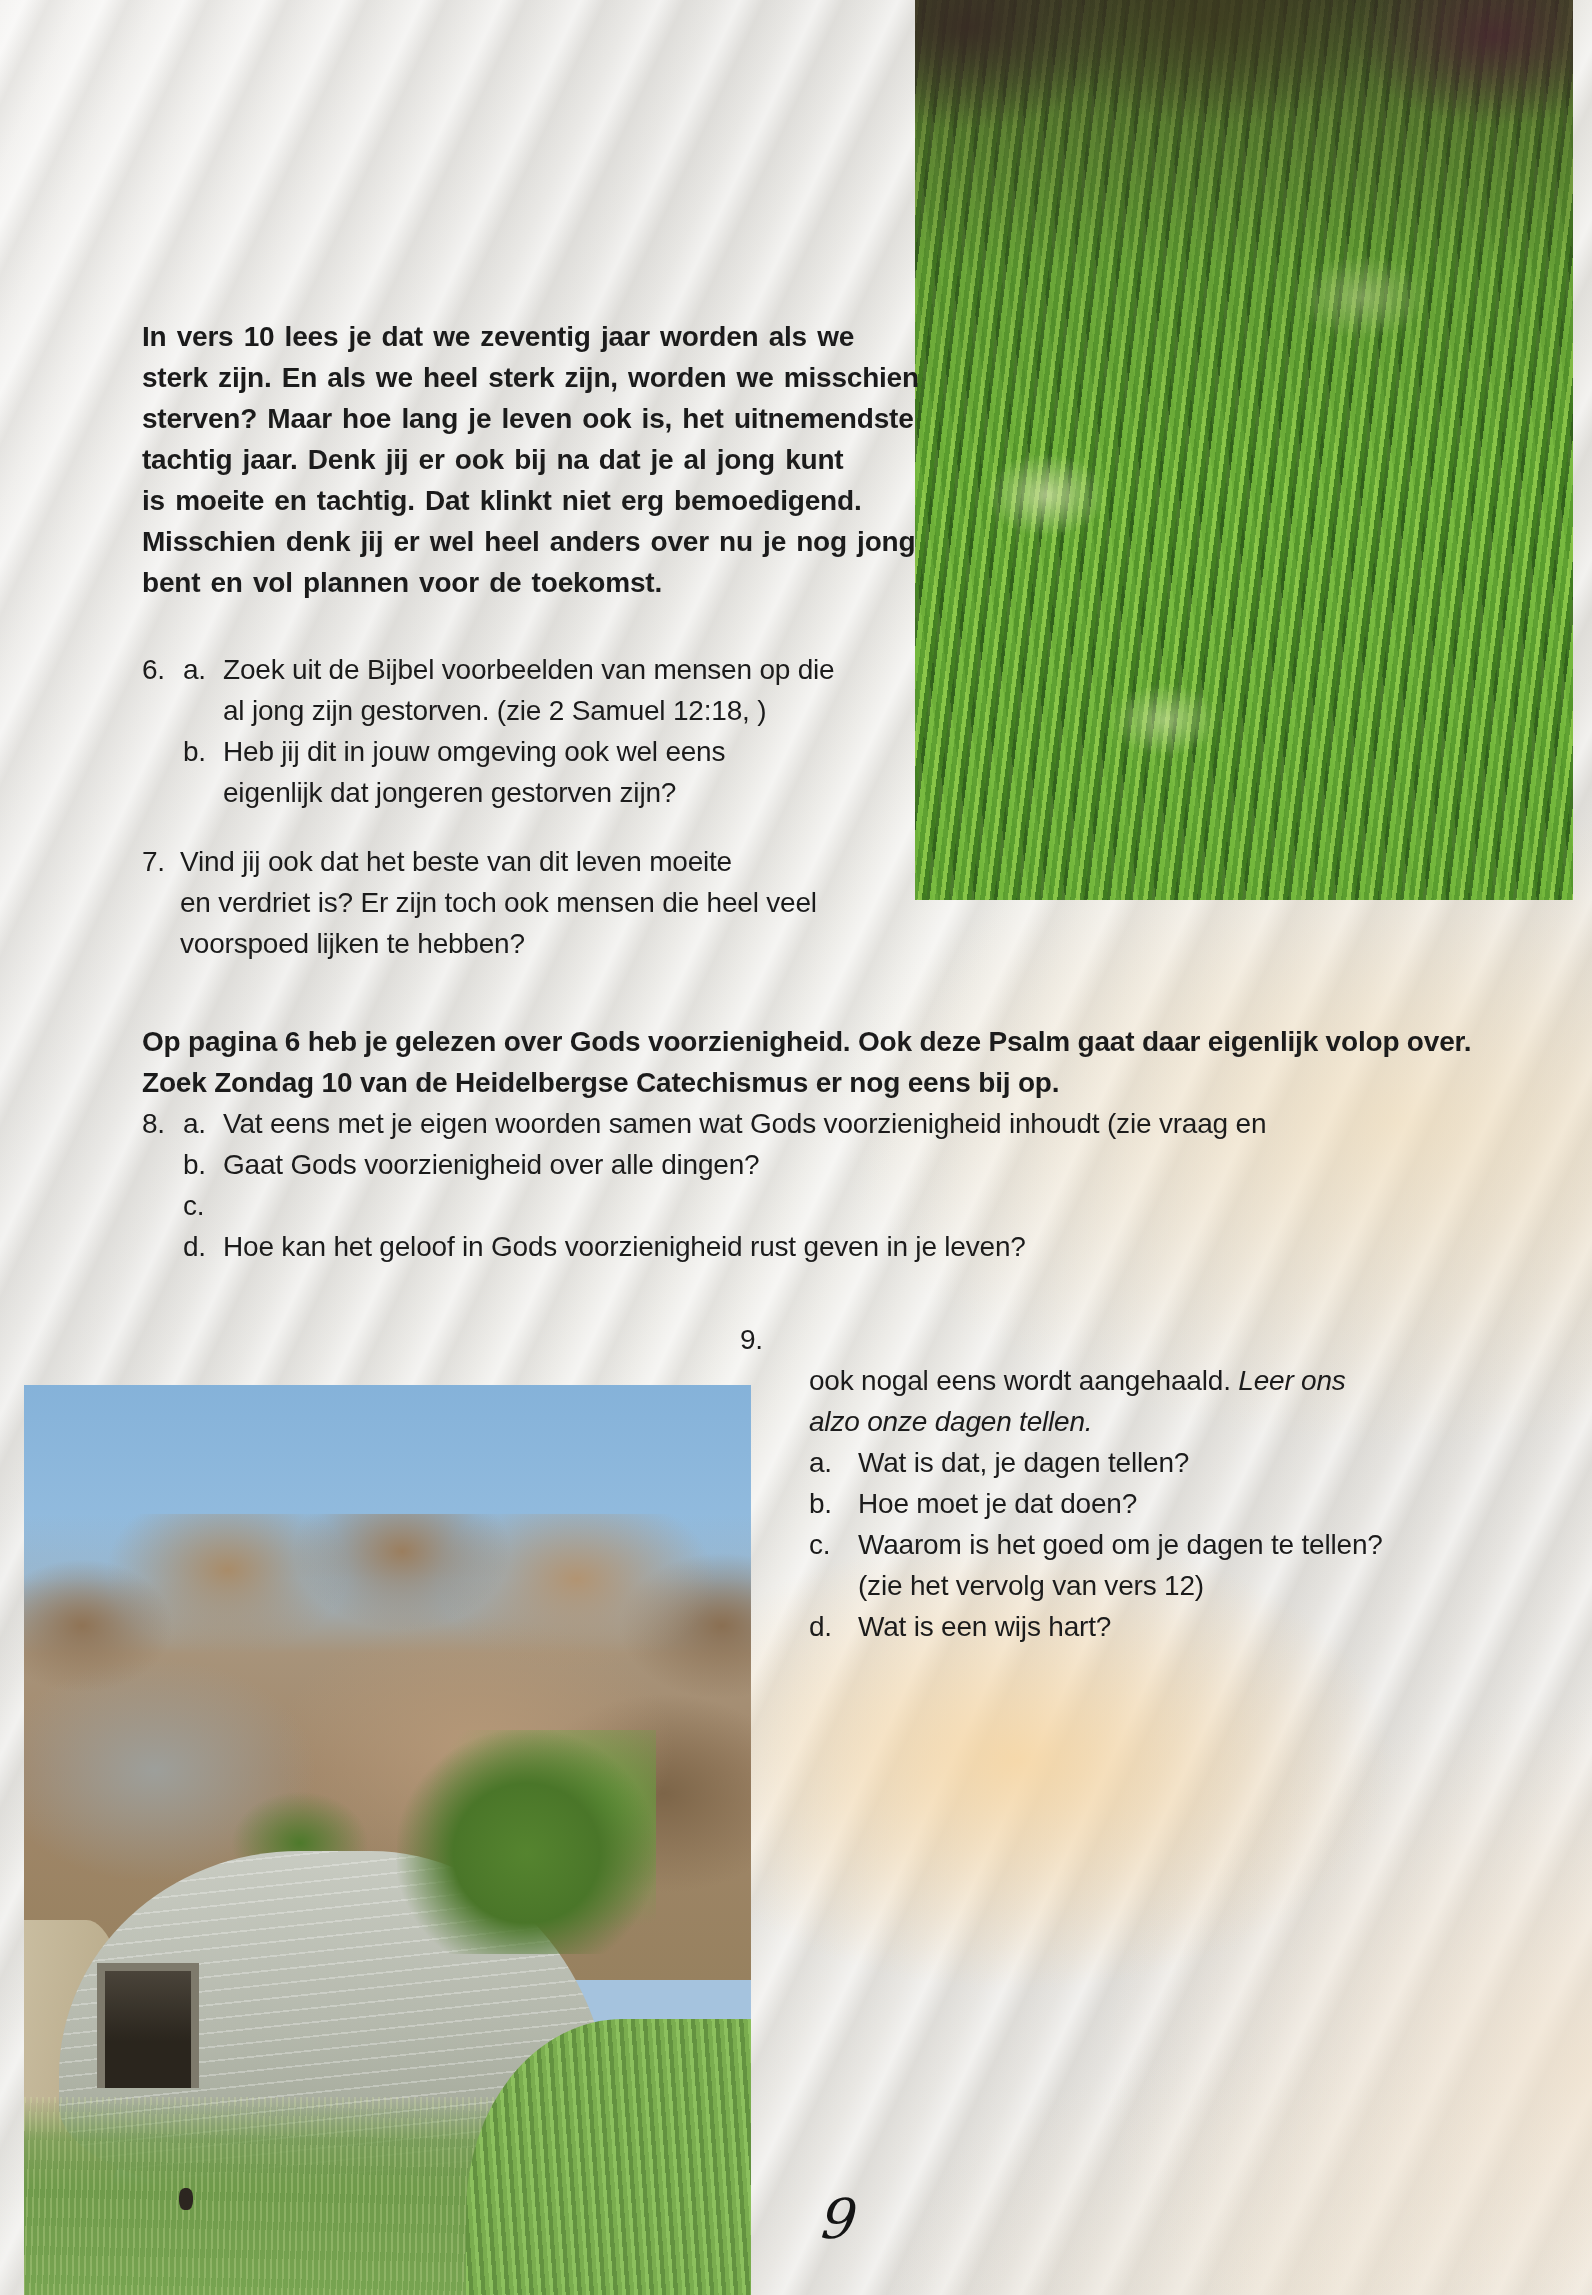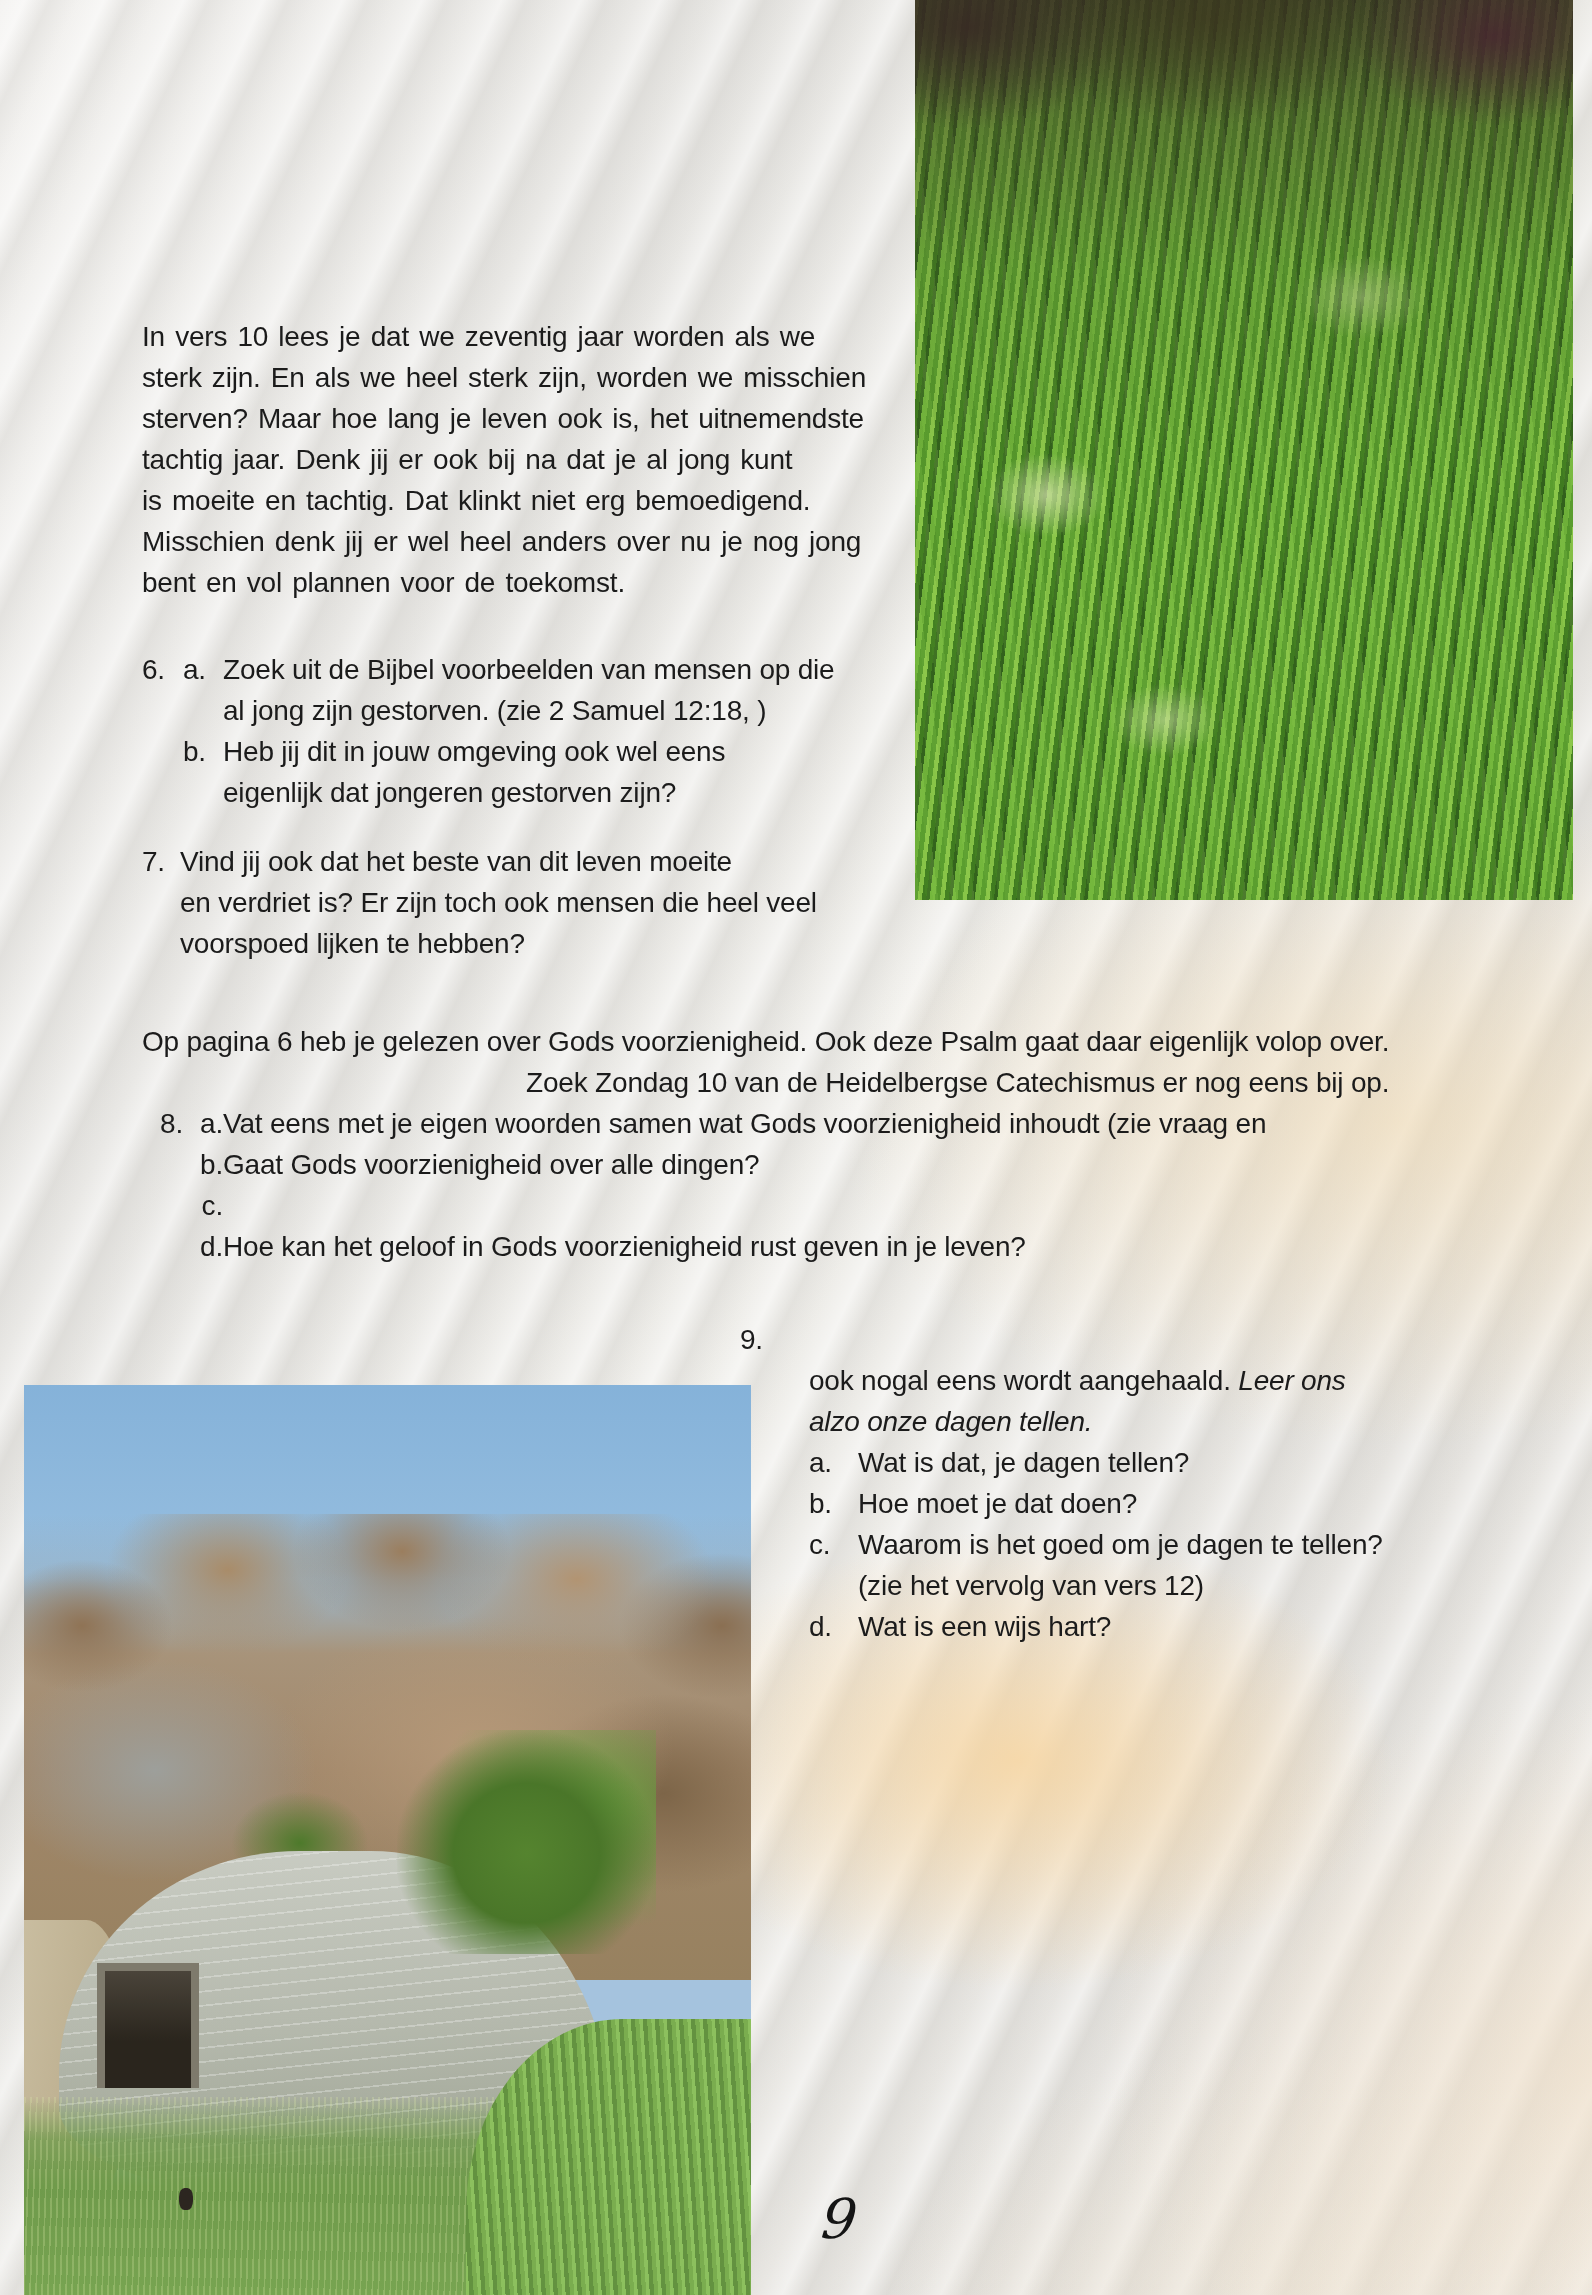--- a/index.html
+++ b/index.html
@@ -9,21 +9,21 @@
     background-color:#e9e7e4;
     background-image:
       radial-gradient(ellipse 535px 328px at 1018px 1760px, rgba(247,213,160,0.85), rgba(247,213,160,0) 70%),
       radial-gradient(ellipse 777px 449px at 1398px 1122px, rgba(243,221,182,0.60), rgba(243,221,182,0) 72%),
       radial-gradient(ellipse 690px 518px at 1592px 2071px, rgba(241,224,200,0.65), rgba(241,224,200,0) 72%),
       radial-gradient(ellipse 604px 362px at 1294px 2295px, rgba(238,226,206,0.50), rgba(238,226,206,0) 70%),
       repeating-linear-gradient(115deg, rgba(255,255,255,0) 0px, rgba(255,255,255,0.45) 22.4px, rgba(198,196,191,0.28) 45px, rgba(255,255,255,0) 72px),
       linear-gradient(115deg,#f4f3f1 0%,#e7e6e3 28%,#efeeea 52%,#e5e3df 78%,#eceae6 100%);
   }
   .textblock{position:absolute;font-size:28px;line-height:41px;letter-spacing:-0.2px;}
-  .line{white-space:nowrap;}
+  .line{white-space:nowrap;font-weight:bold;}
   .intro .line{word-spacing:2.6px;}
   .row{display:flex;white-space:nowrap;}
   .c-num{flex:0 0 41px;}
   .c-letter{flex:0 0 40px;}
   .c-text{white-space:nowrap;}
   .q7 .c-num{flex:0 0 38px;}
   .q9{line-height:41px;}
   .c-n9{flex:0 0 69px;}
   .c-l9{flex:0 0 49px;}
   .italic{font-style:italic;}
@@ -139,21 +139,21 @@
     <div class="row">
       <span class="c-num"></span>
       <span class="c-text">en verdriet is? Er zijn toch ook mensen die heel veel</span>
     </div>
     <div class="row">
       <span class="c-num"></span>
       <span class="c-text">voorspoed lijken te hebben?</span>
     </div>
   </div>
 
-  <div class="textblock block8" style="left:142px;top:1021px;text-align:right;">
+  <div class="textblock block8" style="left:142px;top:1021px;">
     <div class="line">Op pagina 6 heb je gelezen over Gods voorzienigheid. Ook deze Psalm gaat daar eigenlijk volop over.</div>
     <div class="line">Zoek Zondag 10 van de Heidelbergse Catechismus er nog eens bij op.</div>
     <div class="row">
       <span class="c-num">8.</span>
       <span class="c-letter">a.</span>
       <span class="c-text">Vat eens met je eigen woorden samen wat Gods voorzienigheid inhoudt (zie vraag en</span>
     </div>
     <div class="row">
       <span class="c-num"></span>
       <span class="c-letter">b.</span>

